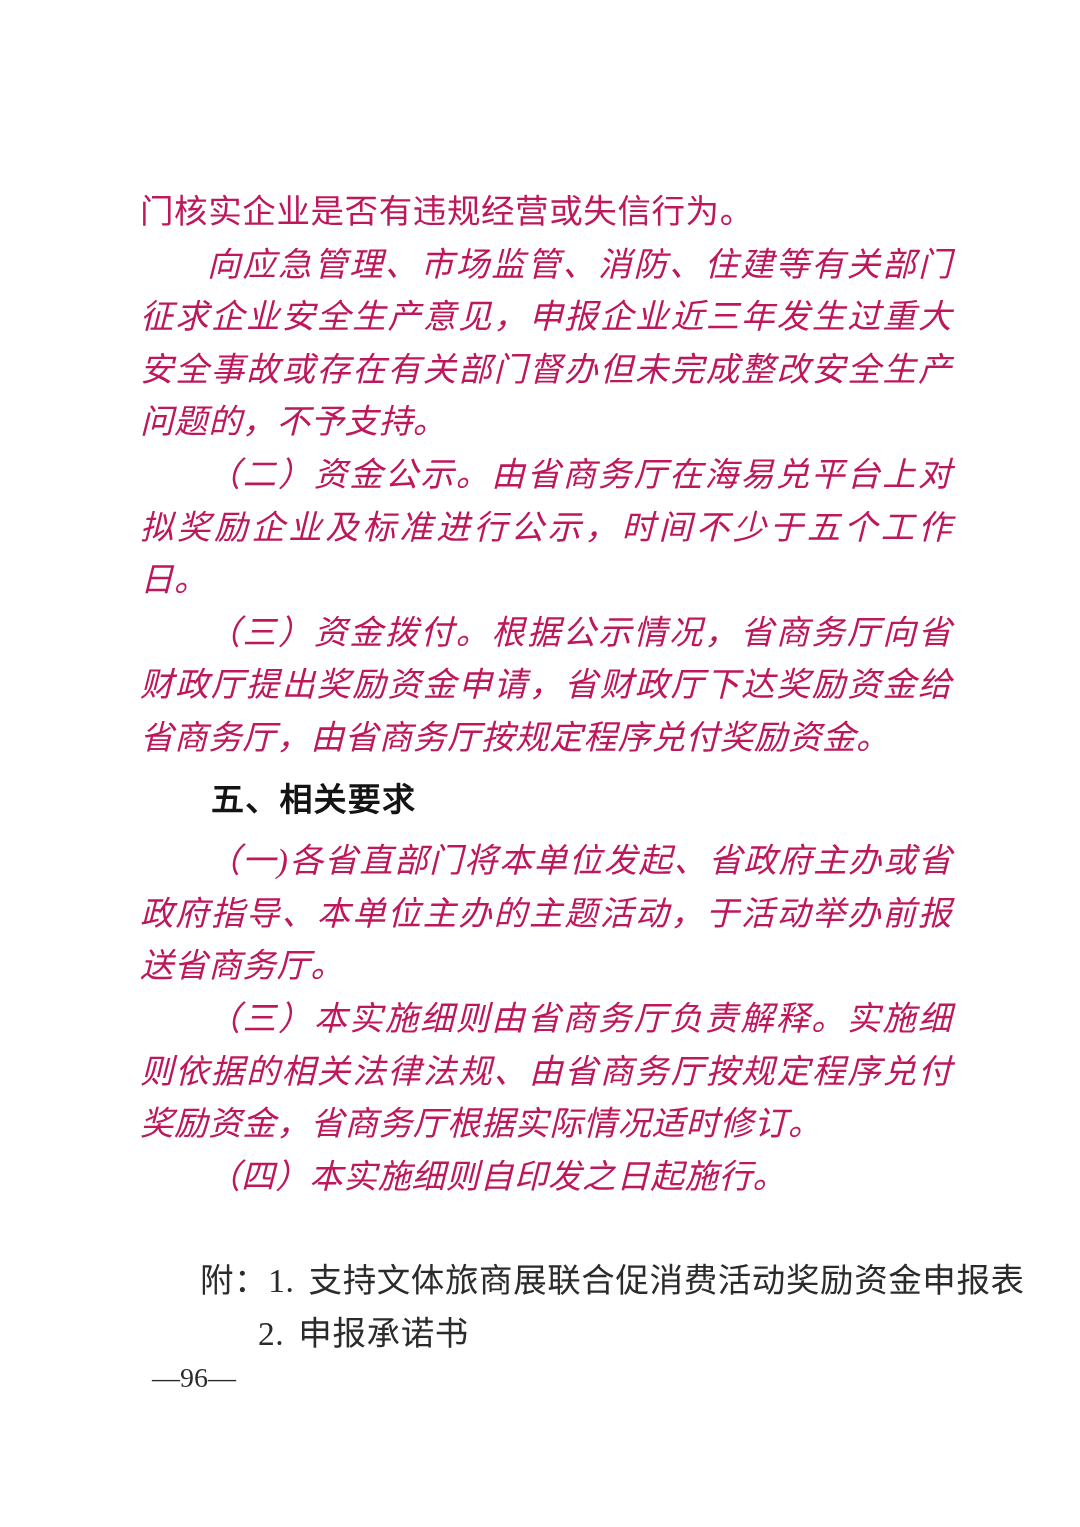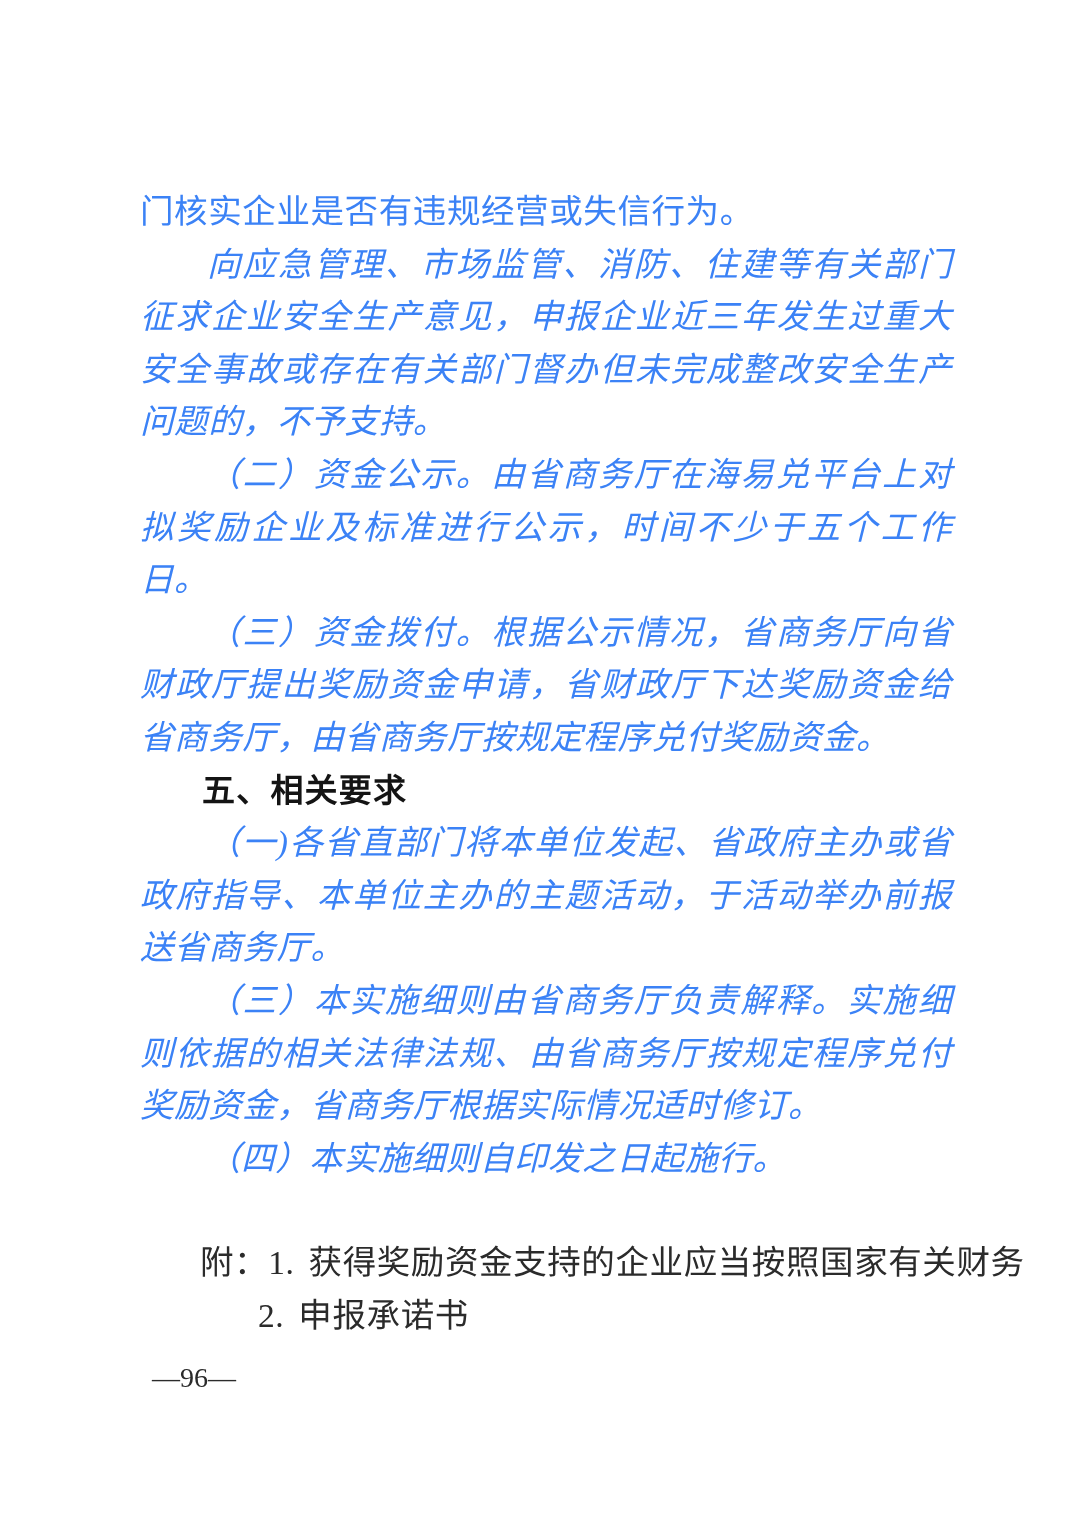--- a/index.html
+++ b/index.html
@@ -28,21 +28,21 @@
   }
 
   
   .para {
     font-size: 33.5px;
     line-height: 52.6px;
     letter-spacing: 0.6px;
     text-align: justify;
     text-justify: inter-character;
     margin: 0;
-    color: #3b82f6;
+    color: #be185d;
     font-weight: 400;
     -webkit-font-smoothing: antialiased;
   }
 
   .para.indent {
     text-indent: 67px;
     font-style: italic;
   }
 
   .para.noindent {
@@ -50,21 +50,21 @@
   }
 
   
   .heading {
     font-family: "Liberation Sans", "DejaVu Sans", sans-serif;
     font-size: 33px;
     line-height: 52.6px;
     font-weight: 700;
     letter-spacing: 1.2px;
     text-indent: 62px;
-    margin: 0;
+    margin: 9px;
     color: #141414;
   }
 
   
   .attach-block {
     margin-top: 52px;
   }
 
   .attach-row {
     font-size: 33.5px;
@@ -124,21 +124,21 @@
     <p class="para indent">（一)各省直部门将本单位发起、省政府主办或省政府指导、本单位主办的主题活动，于活动举办前报送省商务厅。</p>
 
 
     <p class="para indent">（三）本实施细则由省商务厅负责解释。实施细则依据的相关法律法规、由省商务厅按规定程序兑付奖励资金，省商务厅根据实际情况适时修订。</p>
 
     <p class="para indent">（四）本实施细则自印发之日起施行。</p>
 
     <div class="attach-block">
 
       <p class="attach-row first">
-        <span>附：</span><span class="attach-num">1.</span><span class="attach-gap"></span><span>获得奖励资金支持的企业应当按照国家有关财务</span>
+        <span>附：</span><span class="attach-num">1.</span><span class="attach-gap"></span><span>支持文体旅商展联合促消费活动奖励资金申报表</span>
       </p>
 
       <p class="attach-row second">
         <span class="attach-num">2.</span><span class="attach-gap"></span><span>申报承诺书</span>
       </p>
 
     </div>
 
   </div>
 

